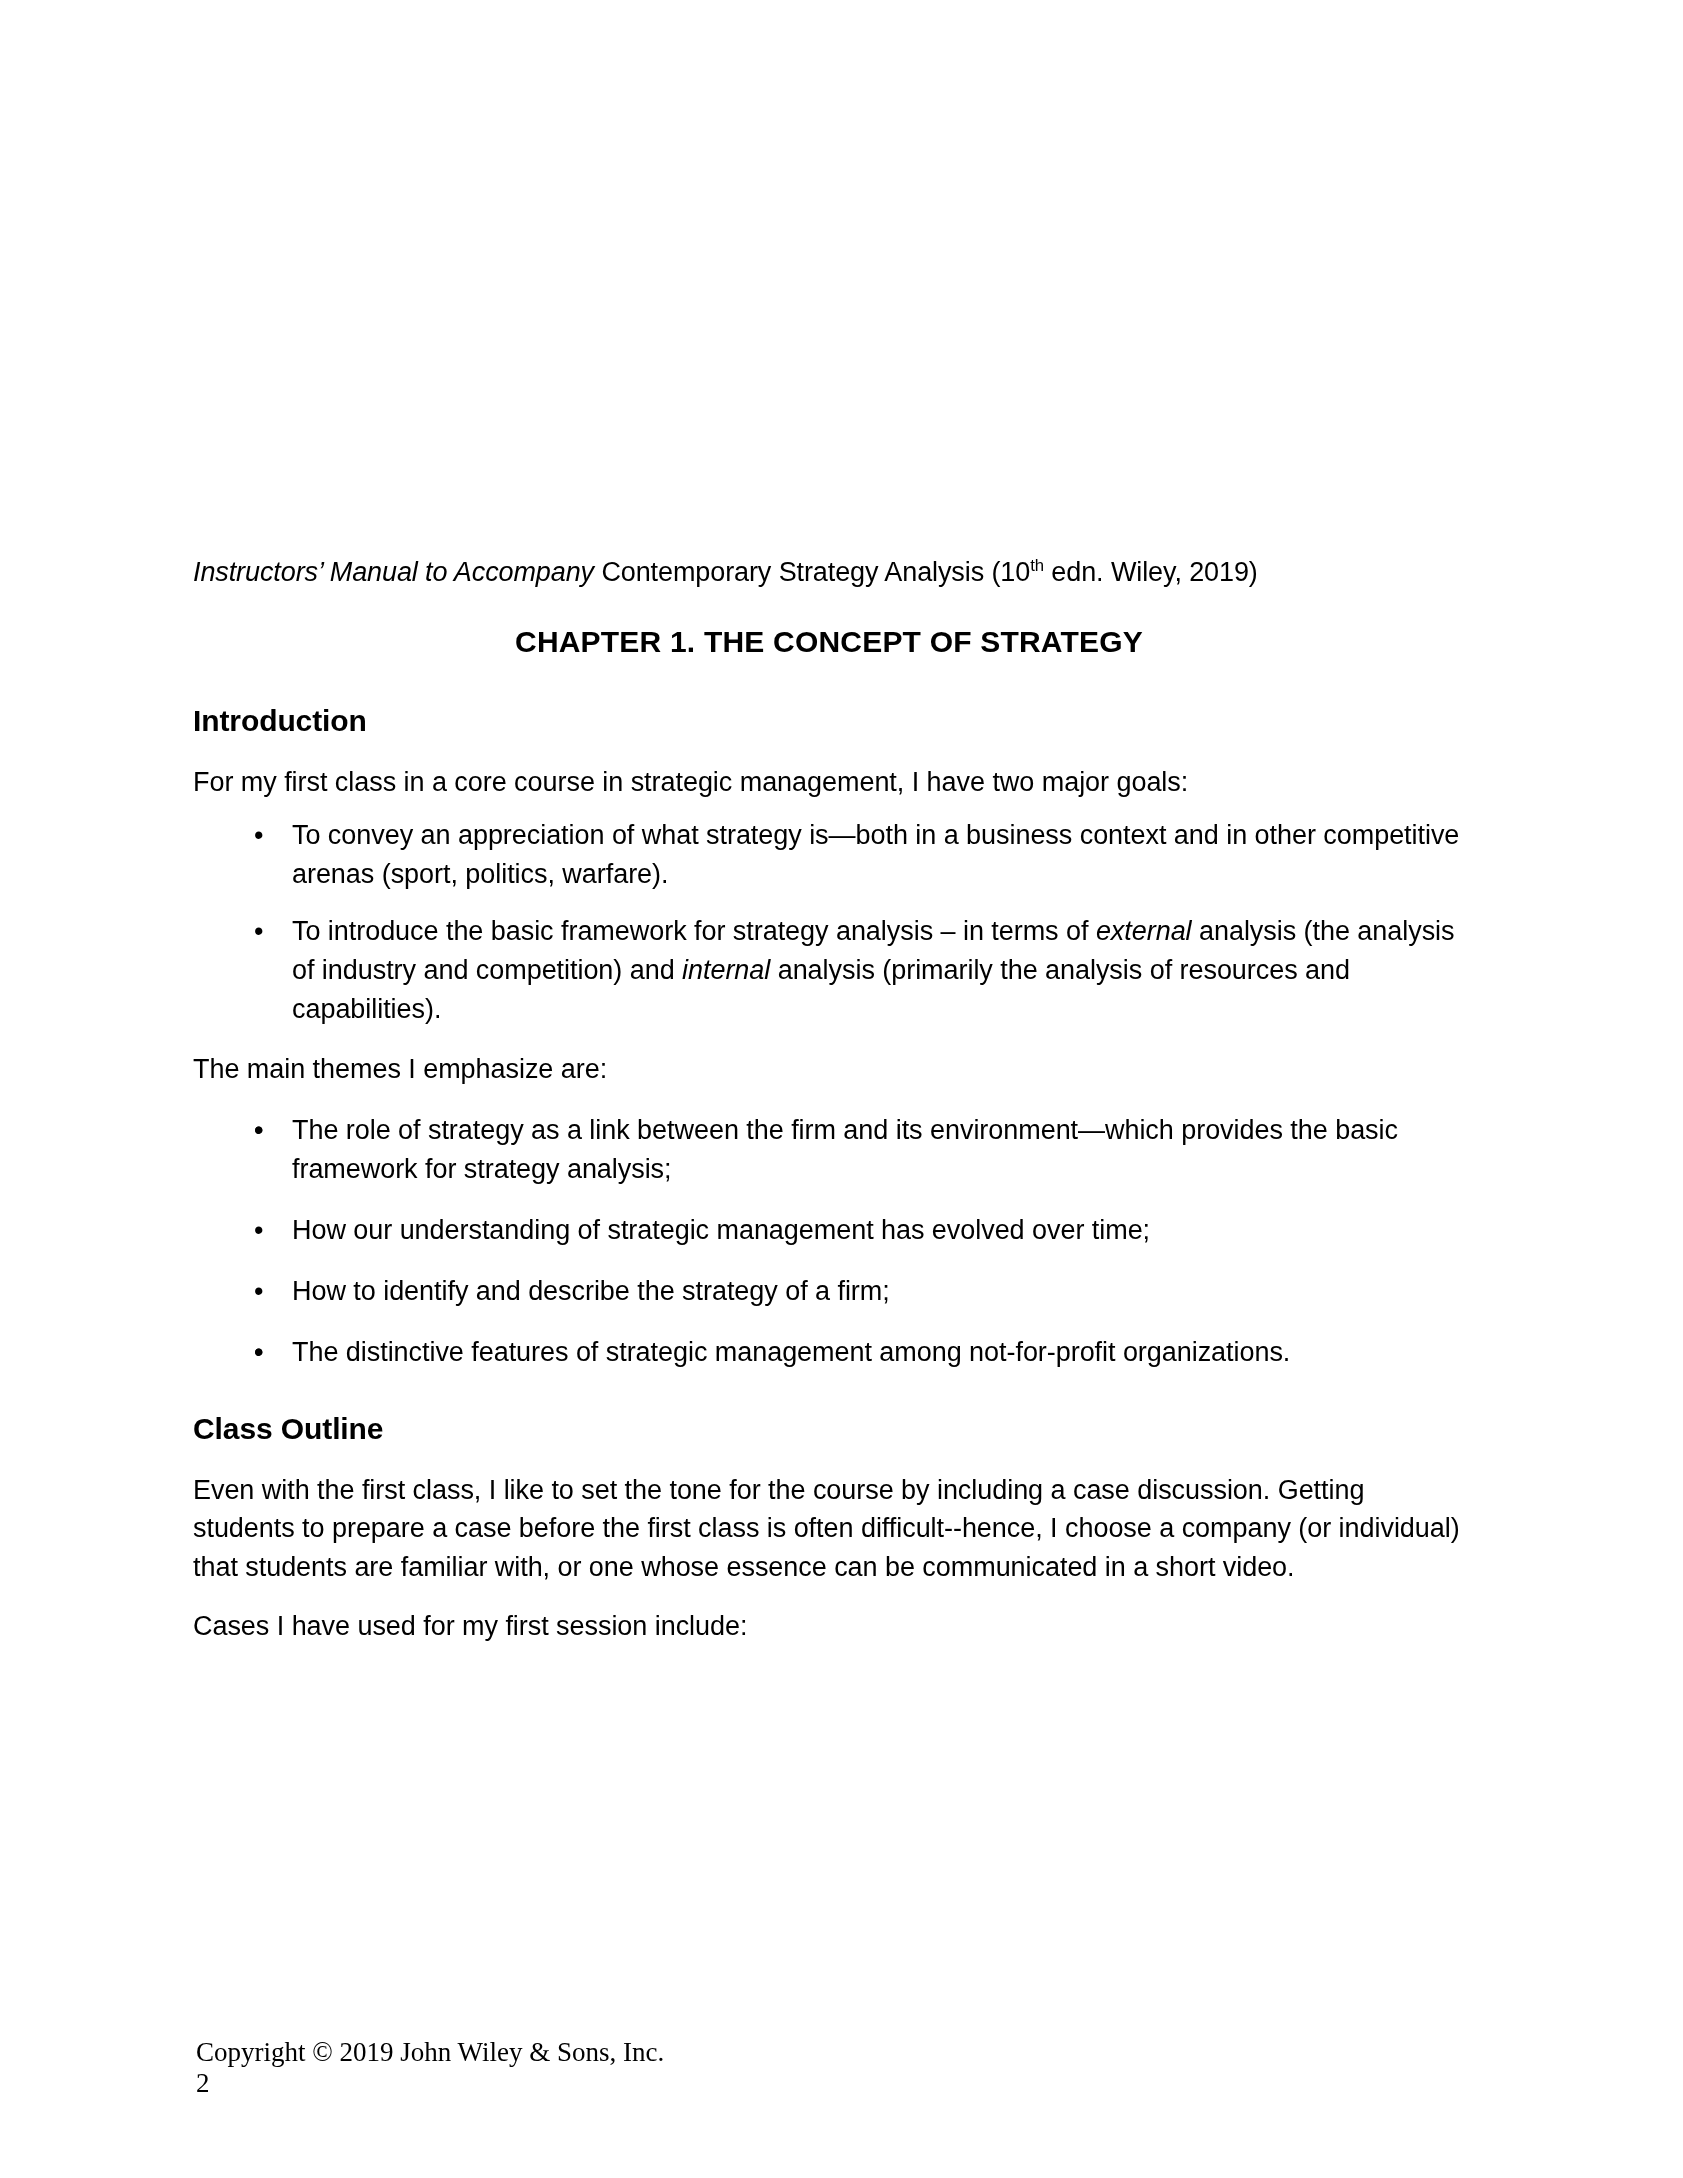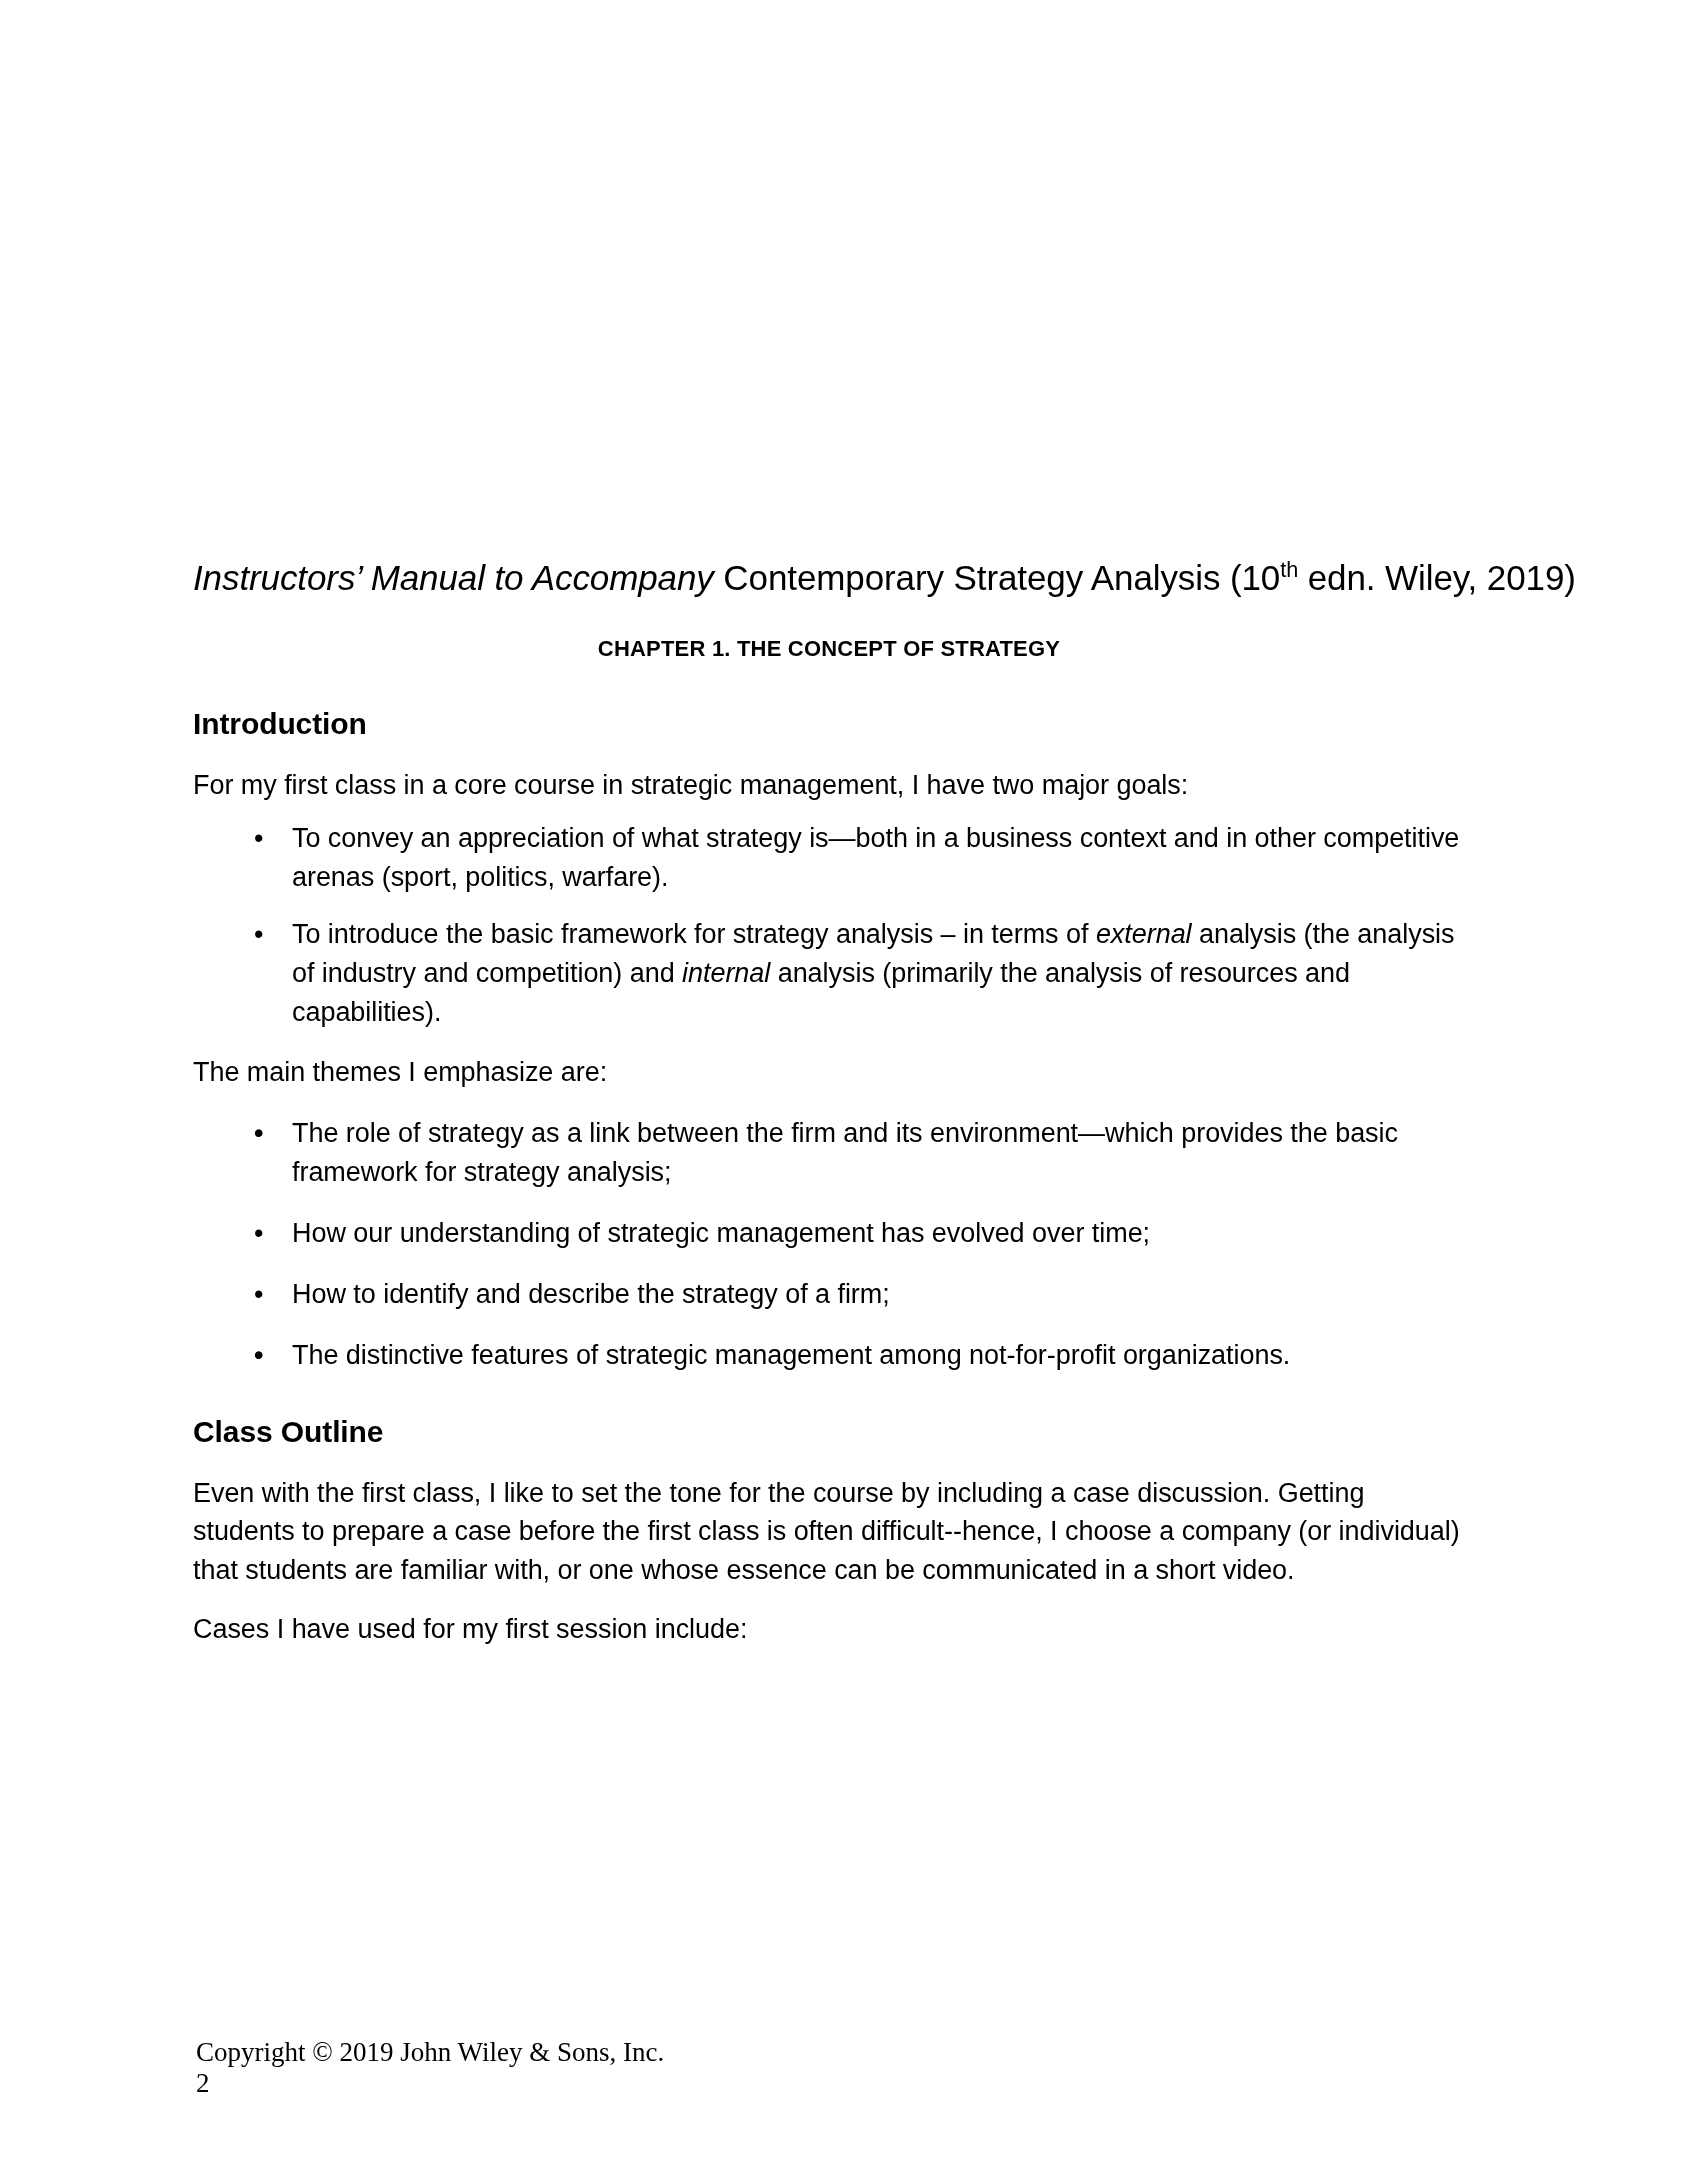--- a/index.html
+++ b/index.html
@@ -27,38 +27,37 @@
 
   
   .content {
     position: absolute;
     left: 193px;
     top: 554px;
     width: 1272px;
   }
 
   .running-head {
-    font-size: 35px;
+    font-size: 27px;
     line-height: 1.38;
     letter-spacing: -0.1px;
     white-space: nowrap;
-    text-align: right;
   }
   .running-head .ital {
     font-style: italic;
   }
   sup.ord {
     font-size: 0.62em;
     vertical-align: super;
     line-height: 0;
   }
 
   .chapter-title {
     margin-top: 34px;
-    font-size: 22px;
+    font-size: 30px;
     font-weight: bold;
     text-align: center;
     letter-spacing: 0.2px;
   }
 
   .section-heading {
     font-size: 30px;
     font-weight: bold;
     letter-spacing: -0.1px;
   }

